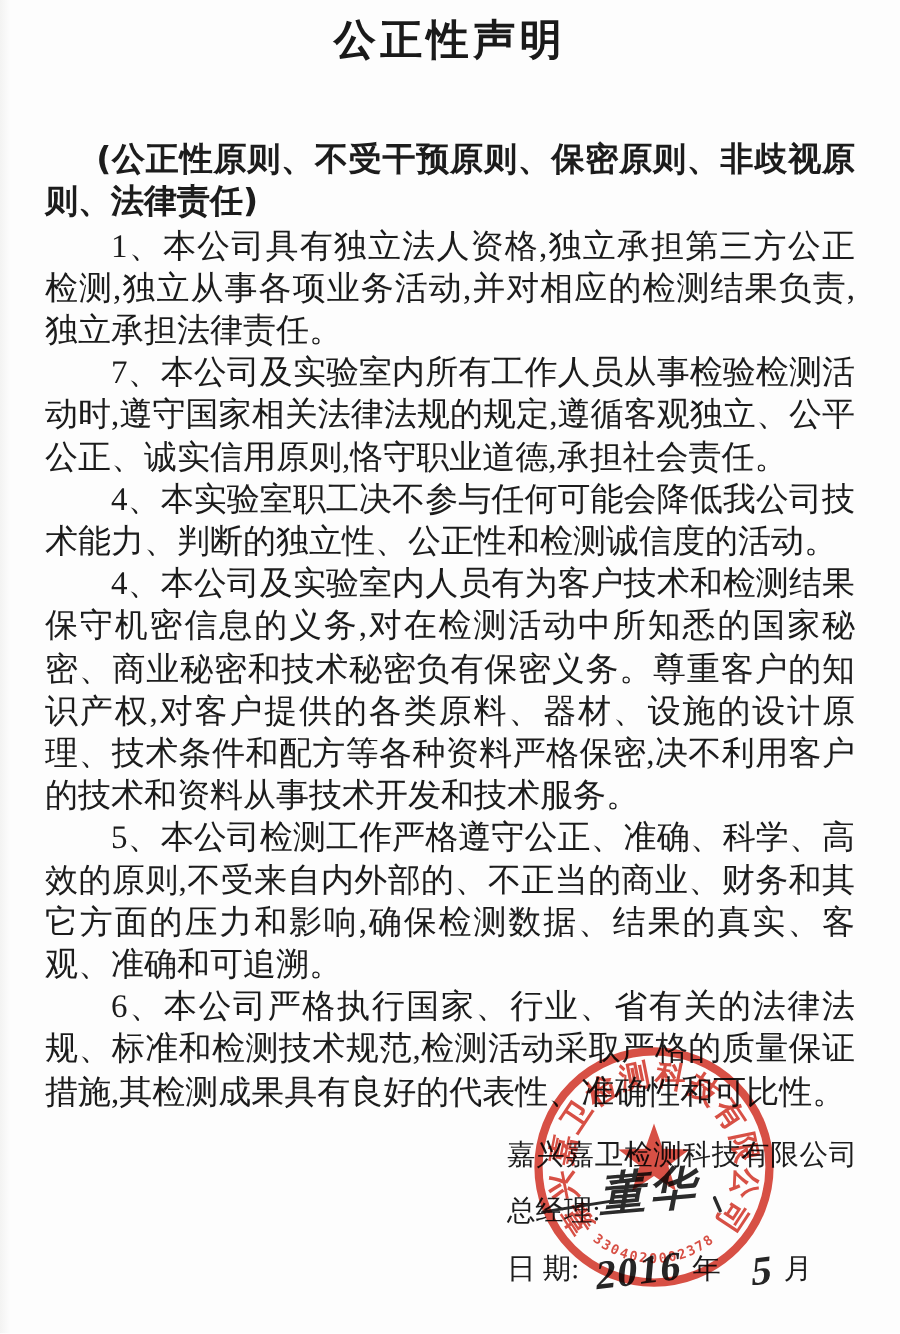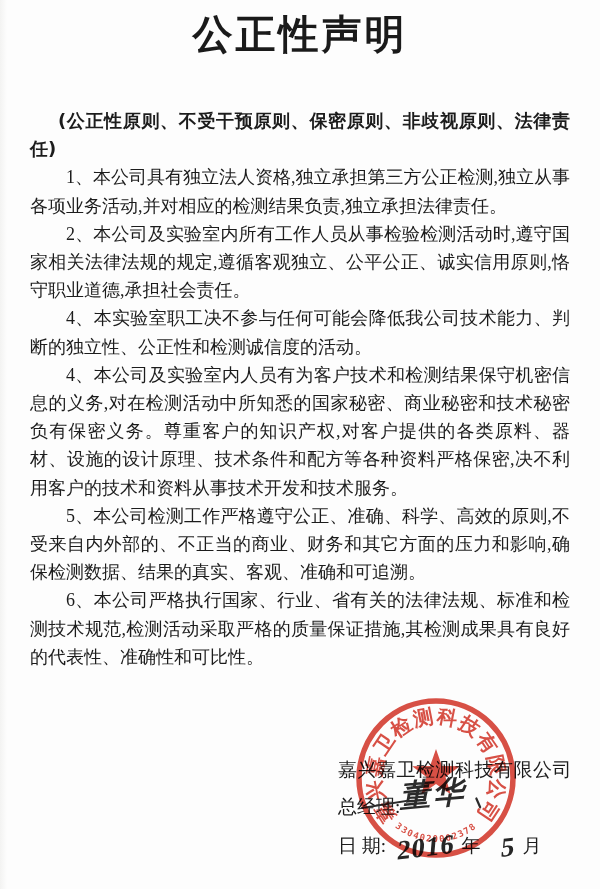--- a/index.html
+++ b/index.html
@@ -13,29 +13,29 @@
   }
   .page {
     position: absolute; inset: 0;
     padding: 10px 30px 0 30px;
     box-sizing: border-box;
     background: linear-gradient(90deg, #f3f3f2 0px, #fdfdfd 7px);
   }
   .title {
     margin: 2px 0 0 0;
     text-align: center;
-    font-size: 40px;
+    font-size: 28px;
     font-weight: bold;
     letter-spacing: 3px;
     color: #1a1a1a;
     line-height: 1.15;
   }
   .body-text {
     margin-top: 49px;
-    font-size: 18px;
+    font-size: 22px;
     line-height: 28.2px;
     text-align: justify;
     text-justify: inter-ideograph;
     color: #1c1c1c;
   }
   .body-text p { margin: 0; text-indent: 2em; }
   p.principles {
     font-family: "DejaVu Sans", "Liberation Sans", sans-serif;
     font-weight: bold;
     text-indent: 1.55em;
@@ -105,21 +105,21 @@
 </head>
 <body>
 
 <div class="page">
 
   <h1 class="title">公正性声明</h1>
 
   <div class="body-text">
     <p class="principles">(公正性原则、不受干预原则、保密原则、非歧视原则、法律责任)</p>
     <p>1、本公司具有独立法人资格,独立承担第三方公正检测,独立从事各项业务活动,并对相应的检测结果负责,独立承担法律责任。</p>
-    <p>2、本公司及实验室内所有工作人员从事检验检测活动时,遵守国家相关法律法规的规定,遵循客观独立、公平公正、诚实信用原则,恪守职业道德,承担社会责任。</p>
+    <p>7、本公司及实验室内所有工作人员从事检验检测活动时,遵守国家相关法律法规的规定,遵循客观独立、公平公正、诚实信用原则,恪守职业道德,承担社会责任。</p>
     <p>4、本实验室职工决不参与任何可能会降低我公司技术能力、判断的独立性、公正性和检测诚信度的活动。</p>
     <p>4、本公司及实验室内人员有为客户技术和检测结果保守机密信息的义务,对在检测活动中所知悉的国家秘密、商业秘密和技术秘密负有保密义务。尊重客户的知识产权,对客户提供的各类原料、器材、设施的设计原理、技术条件和配方等各种资料严格保密,决不利用客户的技术和资料从事技术开发和技术服务。</p>
     <p>5、本公司检测工作严格遵守公正、准确、科学、高效的原则,不受来自内外部的、不正当的商业、财务和其它方面的压力和影响,确保检测数据、结果的真实、客观、准确和可追溯。</p>
     <p>6、本公司严格执行国家、行业、省有关的法律法规、标准和检测技术规范,检测活动采取严格的质量保证措施,其检测成果具有良好的代表性、准确性和可比性。</p>
   </div>
 
   <div class="sign-block">
     <div class="company-line">嘉兴嘉卫检测科技有限公司</div>
     <div class="sign-row">
       <span class="signer-label">总经理:</span>

